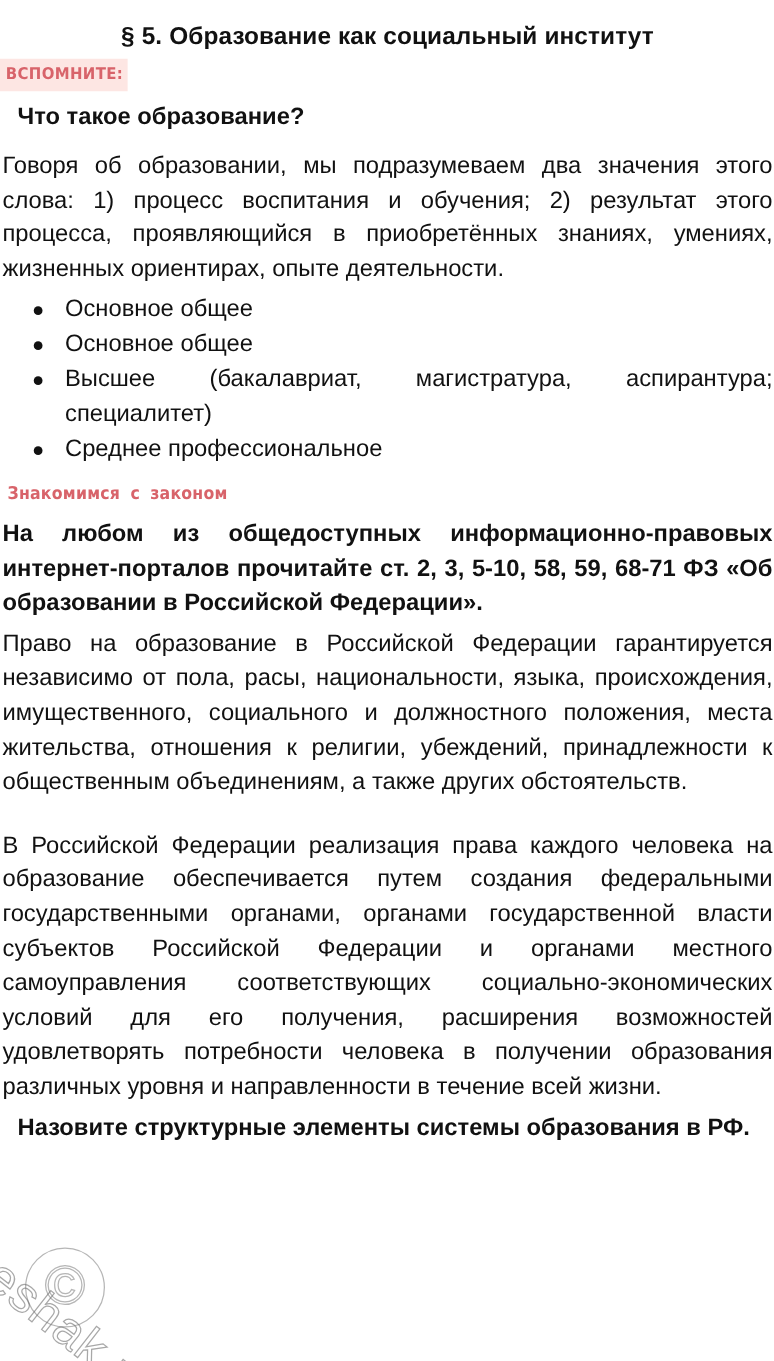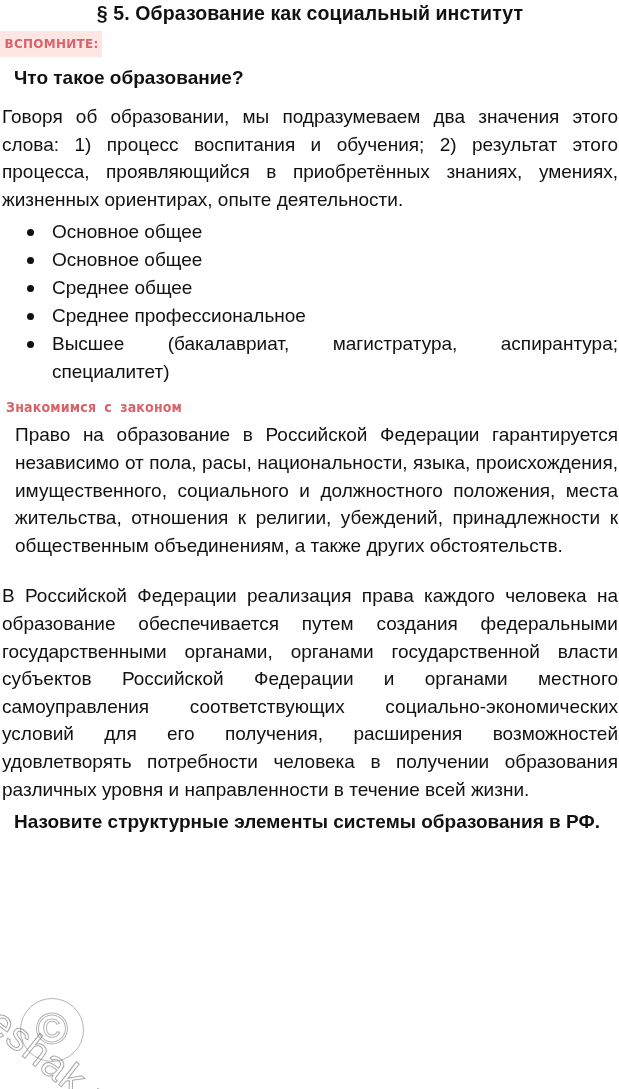--- a/index.html
+++ b/index.html
@@ -11,21 +11,21 @@
       width: 619px;
       height: 1089px;
       overflow: hidden;
       position: relative;
       font-family: "Liberation Sans", sans-serif;
       color: #111111;
     }
     .page {
       position: absolute;
       left: 2px;
-      top: 0;
+      top: 16px;
       width: 616px;
     }
     .title {
       font-weight: bold;
       font-size: 19.5px;
       text-align: center;
       margin: 0;
       padding-top: 1px;
       height: 26px;
       line-height: 24px;
@@ -99,21 +99,21 @@
     }
     .task {
       font-weight: bold;
       font-size: 19px;
       line-height: 27.5px;
       margin: 10px 0 0 0;
       text-align: justify;
       text-align-last: left;
     }
     .q3 { margin-top: 6px; }
-    .para-a { margin-top: 5px; margin-left: 13px; }
+    .para-a { margin-top: 5px; }
     .para-b { margin-top: 23px; }
     .q4 { margin-top: 5px; }
     .watermark {
       position: absolute;
       left: -10px;
       top: 950px;
       width: 220px;
       height: 150px;
       pointer-events: none;
       color: rgba(120,120,120,0.55);
@@ -155,28 +155,28 @@
 
   <section>
     <p class="question q1">Что такое образование?</p>
     <p class="para">Говоря об образовании, мы подразумеваем два значения этого слова: 1) процесс воспитания и обучения; 2) результат этого процесса, проявляющийся в приобретённых знаниях, умениях, жизненных ориентирах, опыте деятельности.</p>
   </section>
 
   <section>
     <ul class="levels">
       <li><span class="bullet"></span><span>Основное общее</span></li>
       <li><span class="bullet"></span><span>Основное общее</span></li>
-      <li><span class="bullet"></span><span>Среднее общее</span></li>
+      <li><span class="bullet"></span><span>Высшее (бакалавриат, магистратура, аспирантура; специалитет)</span></li>
       <li><span class="bullet"></span><span>Среднее профессиональное</span></li>
-      <li><span class="bullet"></span><span>Высшее (бакалавриат, магистратура, аспирантура; специалитет)</span></li>
     </ul>
   </section>
 
   <div class="law-label">Знакомимся  с  законом</div>
 
+  <p class="task">На любом из общедоступных информационно-правовых интернет-порталов прочитайте ст. 2, 3, 5-10, 58, 59, 68-71 ФЗ «Об образовании в Российской Федерации».</p>
 
   <section>
     <p class="para para-a">Право на образование в Российской Федерации гарантируется независимо от пола, расы, национальности, языка, происхождения, имущественного, социального и должностного положения, места жительства, отношения к религии, убеждений, принадлежности к общественным объединениям, а также других обстоятельств.</p>
     <p class="para para-b">В Российской Федерации реализация права каждого человека на образование обеспечивается путем создания федеральными государственными органами, органами государственной власти субъектов Российской Федерации и органами местного самоуправления соответствующих социально-экономических условий для его получения, расширения возможностей удовлетворять потребности человека в получении образования различных уровня и направленности в течение всей жизни.</p>
   </section>
 
   <section>
     <p class="question q4">Назовите структурные элементы системы образования в РФ.</p>
   </section>
 </div>

